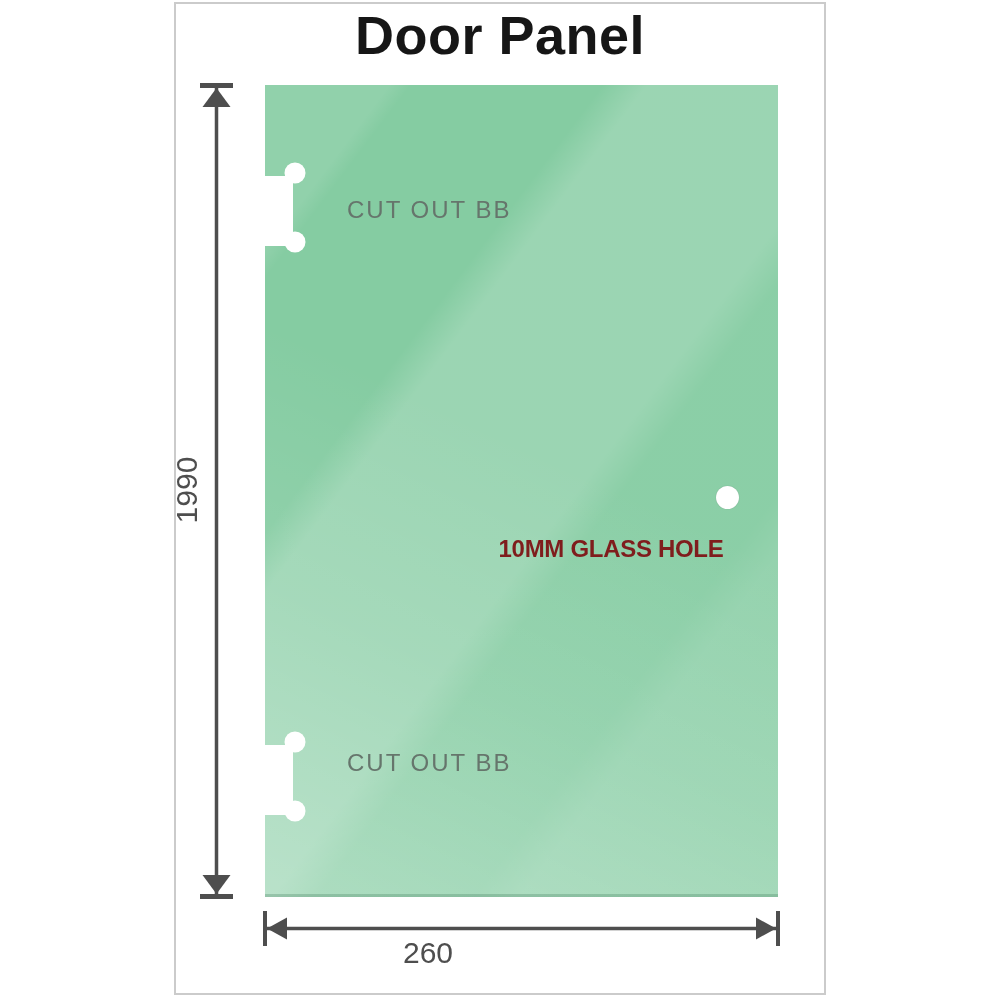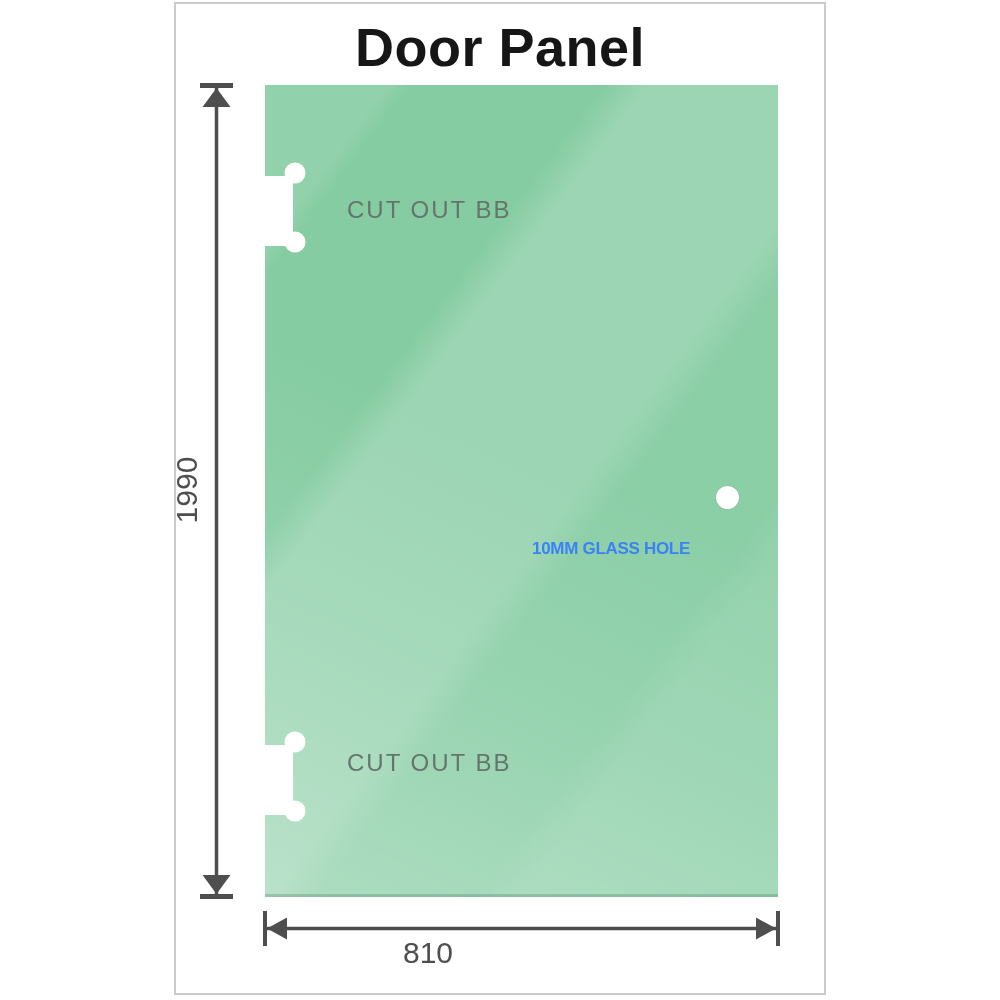--- a/index.html
+++ b/index.html
@@ -18,21 +18,21 @@
   .frame {
     position: absolute;
     left: 174px; top: 2px;
     width: 652px; height: 993px;
     box-sizing: border-box;
     border: 2px solid #cbcbcb;
     background: #ffffff;
   }
   .title {
     position: absolute;
-    left: 174px; top: 16px;
+    left: 174px; top: 4px;
     width: 652px;
     text-align: center;
     font-size: 54px;
     font-weight: bold;
     letter-spacing: 0.5px;
     color: #161616;
     white-space: nowrap;
   }
   .panel {
     position: absolute;
@@ -73,24 +73,24 @@
     letter-spacing: 2px;
     color: #66756c;
     white-space: nowrap;
   }
   .cutout-label.first  { top: 210px; }
   .cutout-label.second { top: 763px; }
   .hole-label {
     position: absolute;
     left: 611px; top: 549px;
     transform: translate(-50%, -50%);
-    font-size: 17px;
+    font-size: 24px;
     font-weight: 700;
     letter-spacing: -0.3px;
-    color: #3b82f6;
+    color: #7f1d1d;
     white-space: nowrap;
   }
   .dim-label {
     position: absolute;
     font-size: 30px;
     font-weight: 400;
     color: #4e4e4e;
     white-space: nowrap;
   }
   .dim-label.height {
@@ -147,15 +147,15 @@
     <polygon points="216.5,894 202.5,875 230.5,875"></polygon>
 
     <line x1="266" y1="928.5" x2="777" y2="928.5" stroke-width="3.5"></line>
     <line x1="265" y1="911" x2="265" y2="946" stroke-width="4"></line>
     <polygon points="267,928.5 287,917.5 287,939.5"></polygon>
     <line x1="778" y1="911" x2="778" y2="946" stroke-width="4"></line>
     <polygon points="776,928.5 756,917.5 756,939.5"></polygon>
   </svg>
 
   <div class="dim-label height">1990</div>
-  <div class="dim-label width">810</div>
+  <div class="dim-label width">260</div>
 
 </div>
 
 </body></html>

